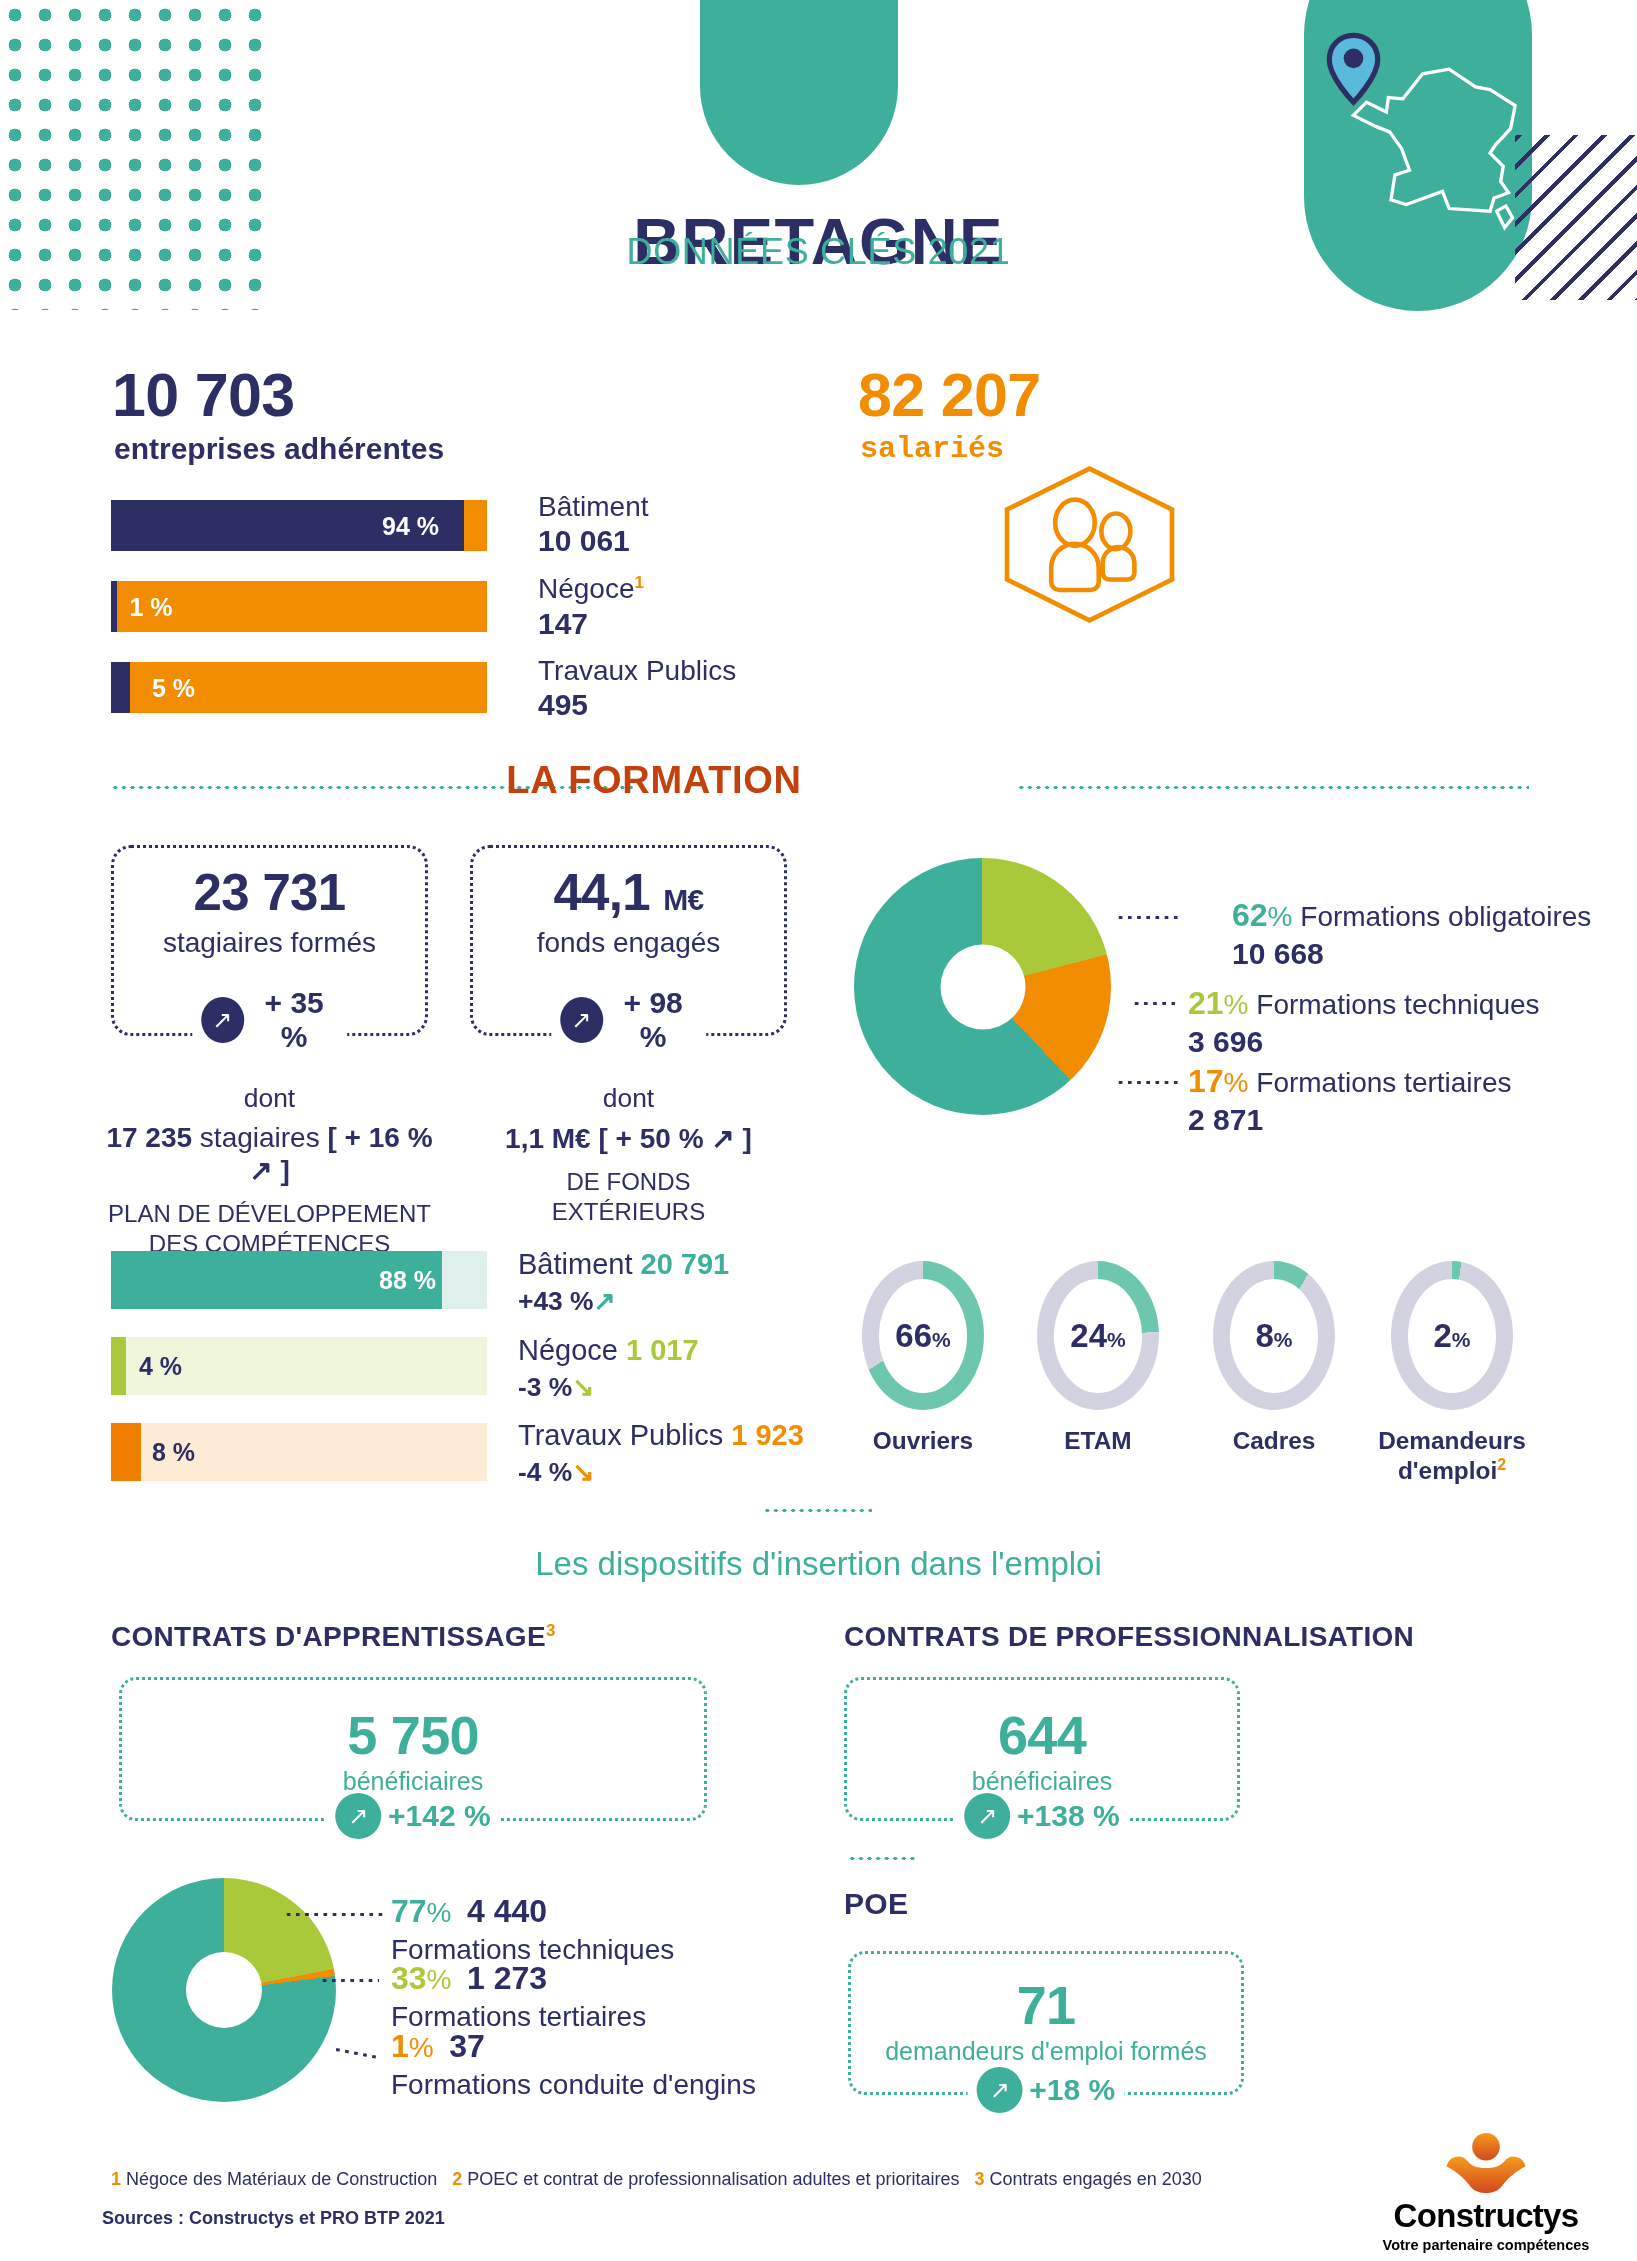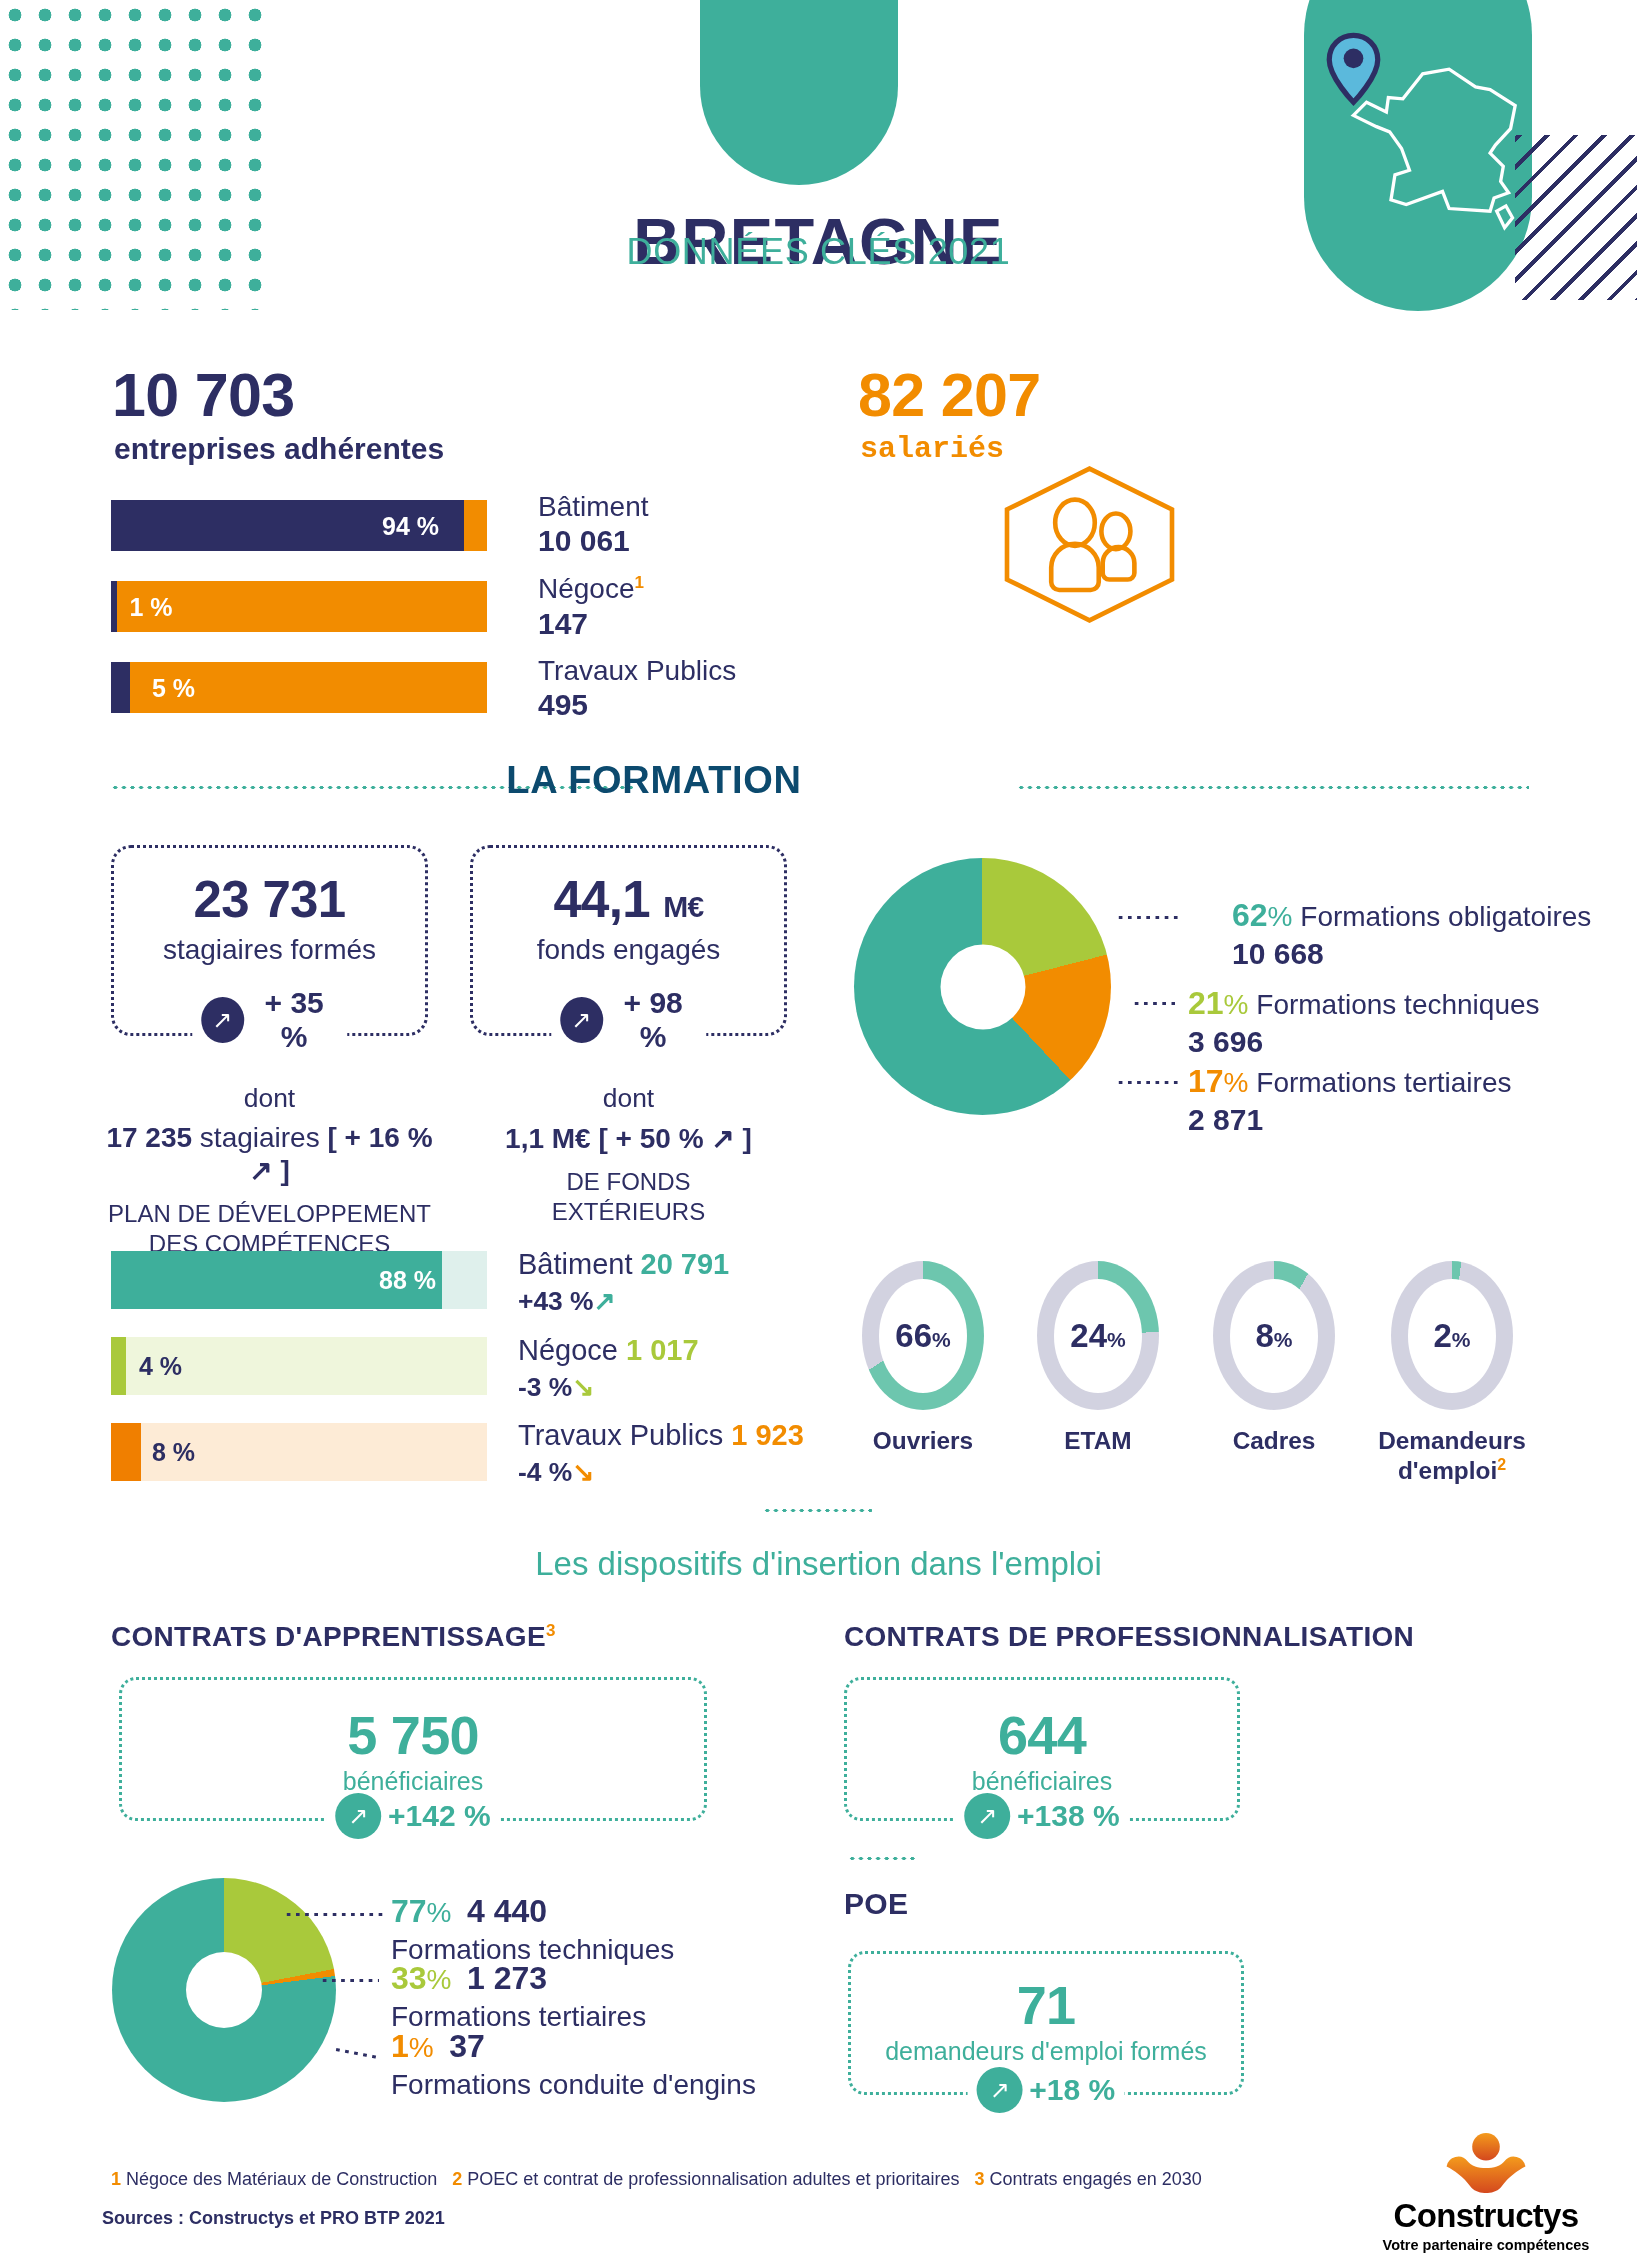--- a/index.html
+++ b/index.html
@@ -56,28 +56,28 @@
   .barlabel{ position:absolute; left:538px; }
   .barlabel .nm{ font-size:28px; color:#2d2e63; font-weight:300; }
   .barlabel .nm sup{ color:#F28C00; font-size:17px; font-weight:bold; }
   .barlabel .vl{ font-size:30px; font-weight:bold; color:#2d2e63; margin-top:1.3px;}
 
   
   .dotline{ position:absolute; height:3.3px;
     background-image:radial-gradient(circle, #3EAF9B 42%, transparent 43%);
     background-size:8.6px 3.3px; background-repeat:repeat-x; }
   #sec-formation{ position:absolute; left:0; top:759px; width:1308px; text-align:center;
-    font-size:38px; font-weight:bold; color:#0c4a6e; letter-spacing:0.7px;}
+    font-size:38px; font-weight:bold; color:#c2410c; letter-spacing:0.7px;}
 
   
   .statcard{
     position:absolute; width:317px; height:191px;
     border:3.3px dotted #2d2e63; border-radius:20px; text-align:center;
   }
-  .statcard .big{ font-size:51px; font-weight:bold; margin-top:22px; letter-spacing:-0.7px;}
+  .statcard .big{ font-size:51px; font-weight:bold; margin-top:15px; letter-spacing:-0.7px;}
   .statcard .big .unit{ font-size:30px; }
   .statcard .sub{ font-size:28px; font-weight:300; margin-top:5.3px;}
   .badge{
     position:absolute; left:50%; transform:translateX(-50%);
     bottom:-21px; display:flex; align-items:center; gap:6.6px;
     background:#fff; padding:0 9.2px;
   }
   .badge .circ{ width:46px; height:46px; border-radius:50%; background:#2d2e63;
     display:flex; align-items:center; justify-content:center; color:#fff; font-size:24px;}
   .badge .txt{ font-size:30px; font-weight:bold; color:#2d2e63;}

